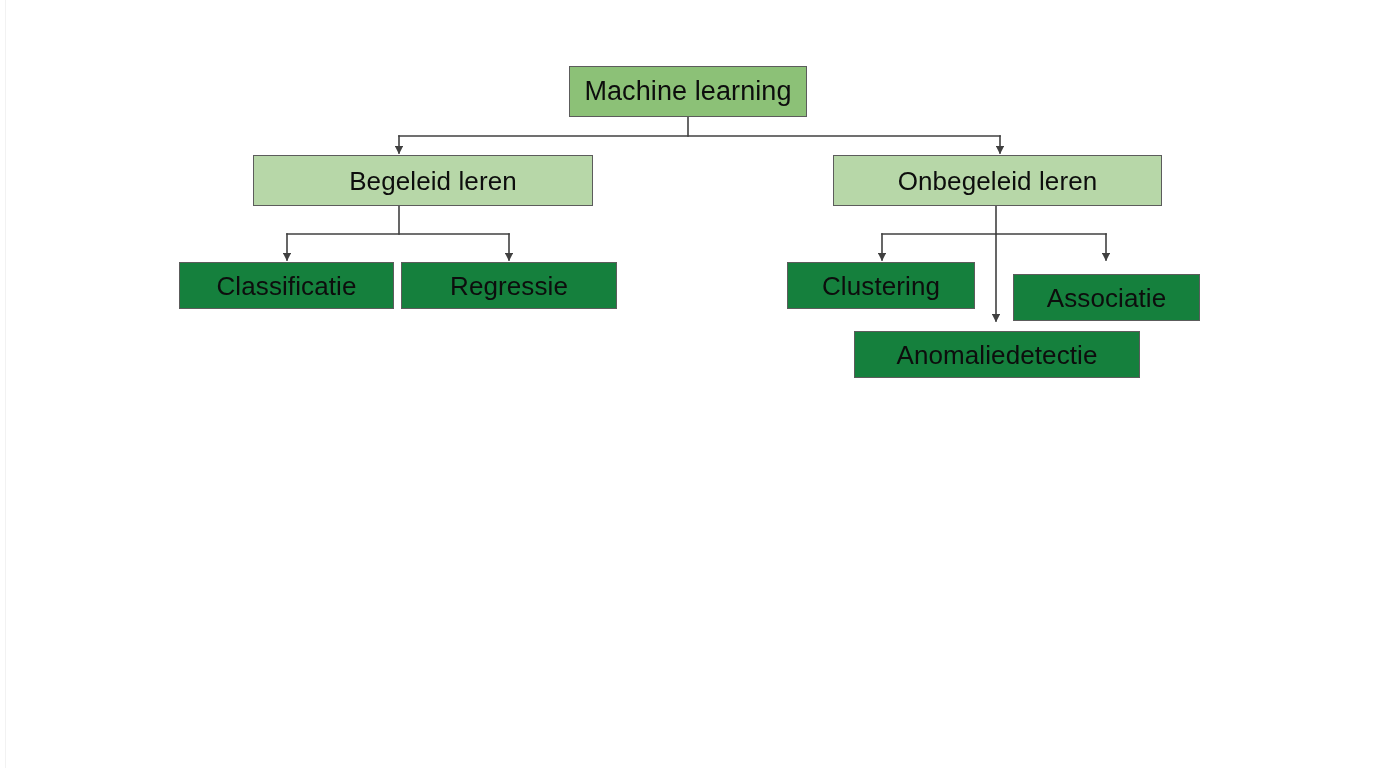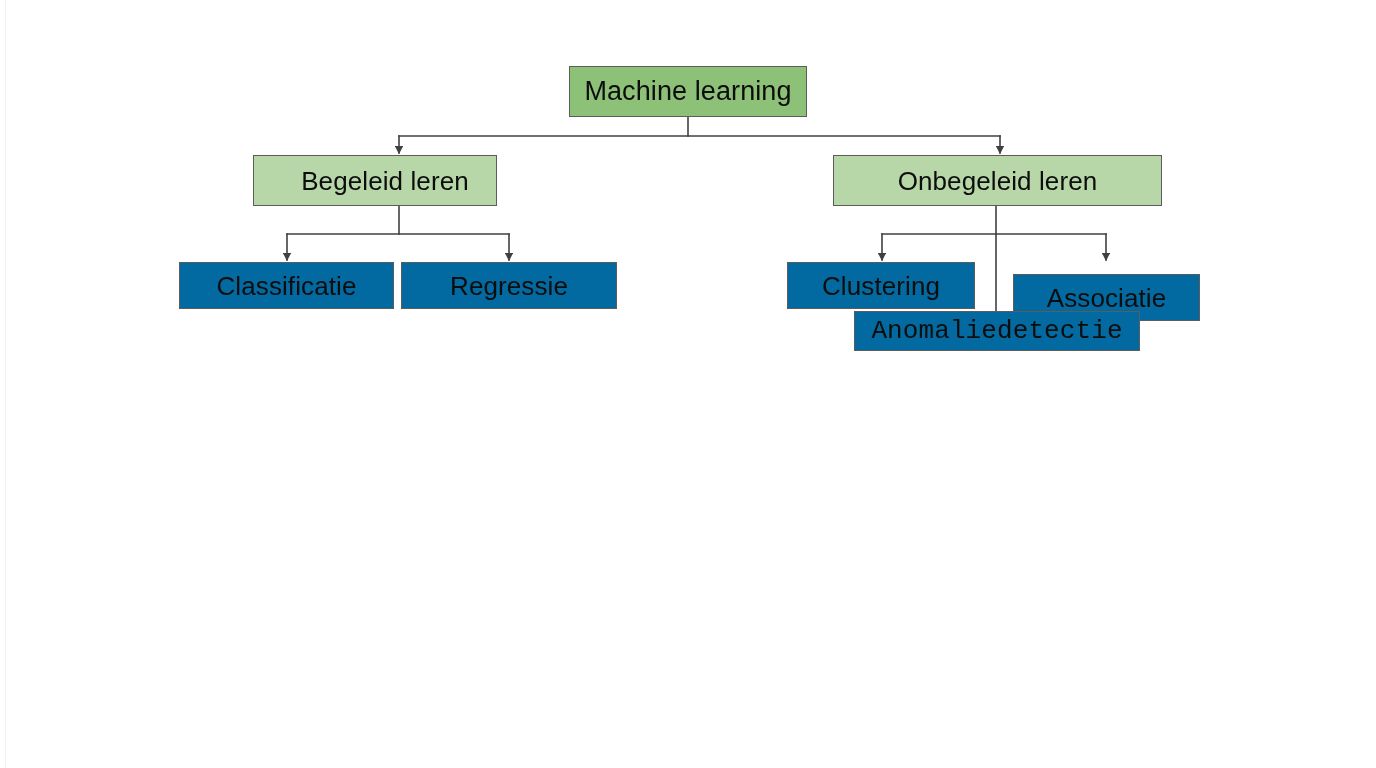--- a/index.html
+++ b/index.html
@@ -47,31 +47,31 @@
     justify-content: center;
     border: 1px solid #5c5c5c;
     color: #0d0d0d;
     font-weight: 400;
     letter-spacing: 0.1px;
     white-space: nowrap;
     line-height: 1;
   }
   .level-1 { background: #8cc177; font-size: 27px; }
   .level-2 { background: #b7d7a8; font-size: 26px; }
-  .level-3 { background: #0369a1; font-size: 26px; }
+  .level-3 { background: #15803d; font-size: 26px; }
 
   
   #node-machine-learning { left: 569px;  top: 66px;  width: 238px; height: 51px; }
-  #node-begeleid-leren   { left: 253px;  top: 155px; width: 244px; height: 51px; padding-left: 20px; }
+  #node-begeleid-leren   { left: 253px;  top: 155px; width: 340px; height: 51px; padding-left: 20px; }
   #node-onbegeleid-leren { left: 833px;  top: 155px; width: 329px; height: 51px; text-align: center; }
   #node-classificatie    { left: 179px;  top: 262px; width: 215px; height: 47px; }
   #node-regressie        { left: 401px;  top: 262px; width: 216px; height: 47px; }
   #node-clustering       { left: 787px;  top: 262px; width: 188px; height: 47px; }
   #node-associatie       { left: 1013px; top: 262px; width: 187px; height: 47px; margin-top: 12px; }
-  #node-anomaliedetectie { left: 854px;  top: 311px; width: 286px; height: 40px; font-family: Liberation Mono, monospace; }
+  #node-anomaliedetectie { left: 854px;  top: 331px; width: 286px; height: 47px; }
 </style>
 </head>
 <body>
 
 <div id="canvas">
 
   <div id="page-edge-left"></div>
 
   <svg id="connectors" viewBox="0 0 1376 768" width="1376" height="768" xmlns="http://www.w3.org/2000/svg">
     <defs>

